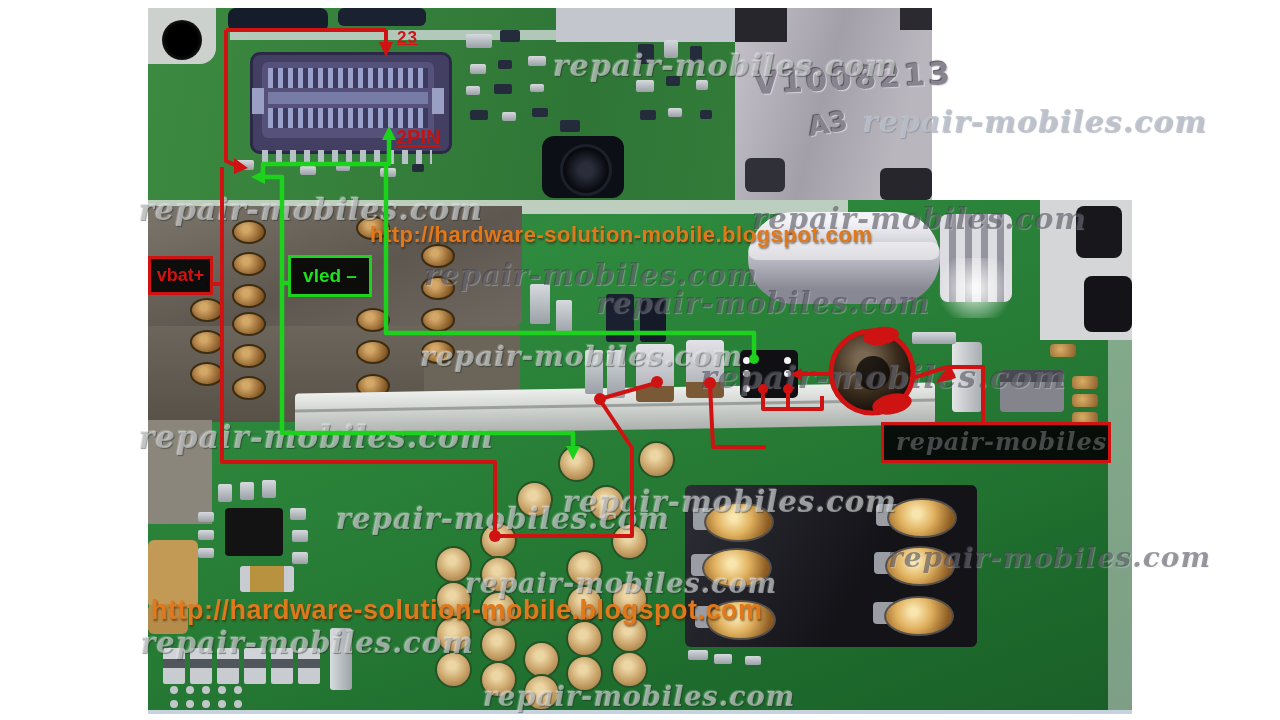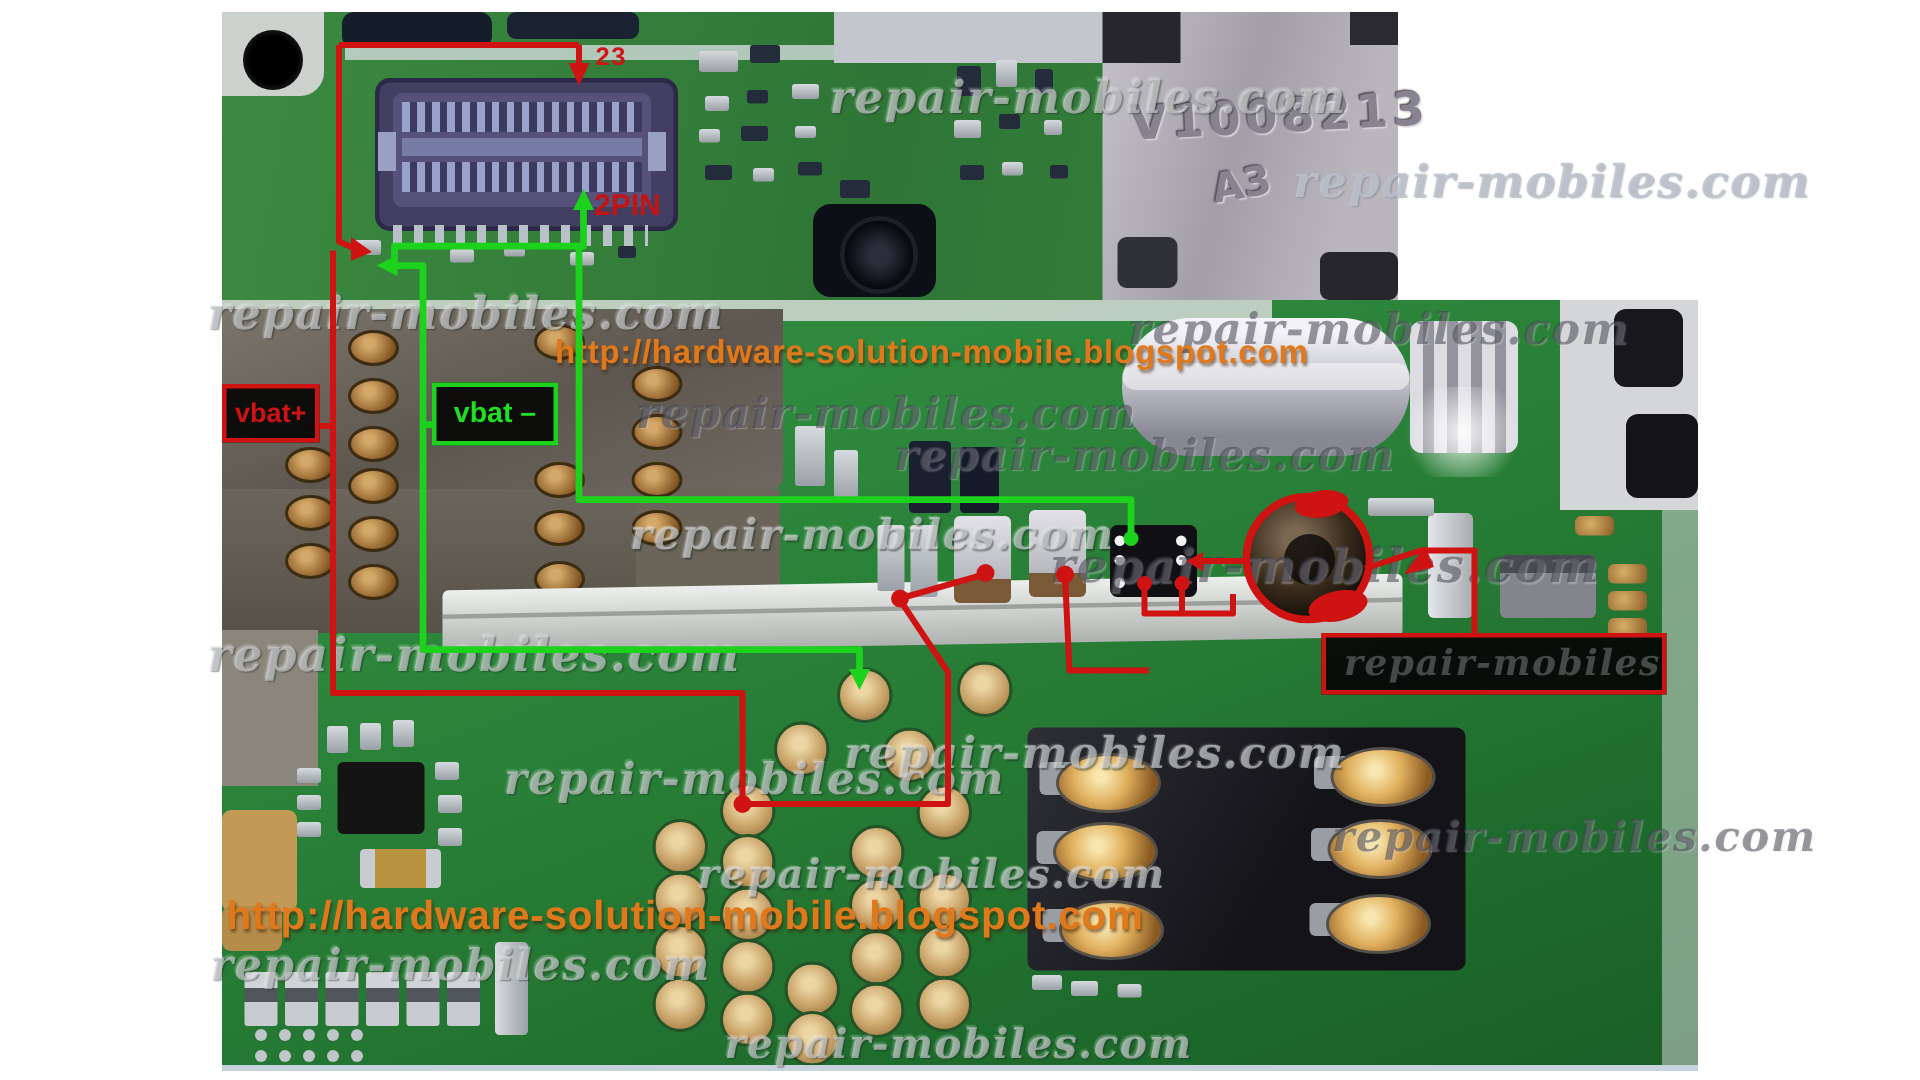--- a/index.html
+++ b/index.html
@@ -14,21 +14,21 @@
       font-weight:bold;white-space:nowrap;letter-spacing:1px;pointer-events:none;}
   .wm.light{color:rgba(218,220,224,0.60);text-shadow:1px 1px 1px rgba(30,40,30,0.45),-1px -1px 1px rgba(255,255,255,0.25);}
   .wm.dark{color:rgba(62,62,72,0.52);text-shadow:1px 1px 1px rgba(220,220,225,0.35);}
   .wm.pale{color:rgba(188,194,204,0.85);text-shadow:1px 1px 1px rgba(120,126,136,0.5);}
   #watermark-layer{position:absolute;left:0;top:0;width:1280px;height:720px;z-index:4;pointer-events:none;}
   .url-text{position:absolute;z-index:5;font-weight:bold;color:#e0791c;white-space:nowrap;
     text-shadow:1px 2px 2px rgba(60,30,0,0.55);letter-spacing:0.5px;}
   #svg-annot{position:absolute;left:0;top:0;z-index:6;}
   .label-box{position:absolute;z-index:7;background:rgba(5,5,5,0.92);display:flex;
     align-items:center;justify-content:center;font-weight:bold;overflow:hidden;}
-  .small-label{position:absolute;z-index:7;font-weight:bold;white-space:nowrap;}
+  .small-label{position:absolute;z-index:7;font-weight:bold;white-space:nowrap;text-decoration:underline;}
   .shield-mark{position:absolute;z-index:3;font-family:"DejaVu Sans","Liberation Sans",sans-serif;
     color:#87838f;text-shadow:1px 1px 1px #d9d5dd,-1px -1px 1px #55515d;font-weight:bold;white-space:nowrap;}
   .check-wm{position:absolute;left:12px;top:2px;font-family:"DejaVu Serif",serif;font-style:italic;
     font-weight:bold;font-size:24px;color:rgba(170,170,178,0.38);white-space:nowrap;pointer-events:none;}
 </style>
 </head>
 <body>
 
 <div id="stage">
 
@@ -278,17 +278,17 @@
       <polygon points="382,140 396,140 389,126"></polygon>
       <polygon points="265,170 265,184 251,177"></polygon>
       <polygon points="566,446 580,446 573,460"></polygon>
       <circle cx="754" cy="359" r="5"></circle>
     </g>
   </svg>
 
   <div class="small-label" style="left:397px;top:28px;font-size:17px;color:#cf1515;letter-spacing:1px;">23</div>
   <div class="small-label" style="left:396px;top:126px;font-size:20px;color:#c31414;">2PIN</div>
   <div class="label-box" style="left:148px;top:256px;width:59px;height:33px;border:3px solid #cf1212;color:#cf1212;font-size:18px;">vbat+</div>
-  <div class="label-box" style="left:288px;top:255px;width:78px;height:36px;border:3px solid #1dd21d;color:#1fe01f;font-size:19px;">vbat –</div>
+  <div class="label-box" style="left:288px;top:255px;width:78px;height:36px;border:3px solid #1dd21d;color:#1fe01f;font-size:19px;">vled –</div>
   <div class="label-box" style="left:881px;top:422px;width:224px;height:35px;border:3px solid #cf1212;color:#d41414;font-size:20px;letter-spacing:1px;">
     <span class="check-wm">repair-mobiles.com</span>
   </div>
 </div>
 
 </body></html>

